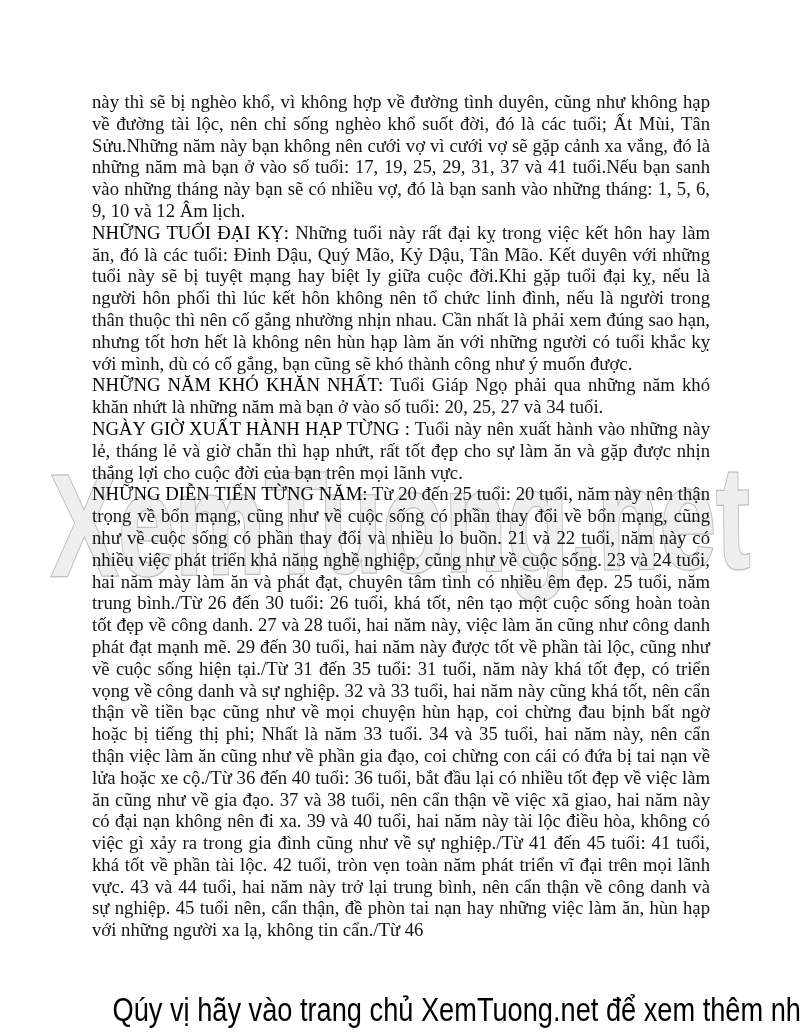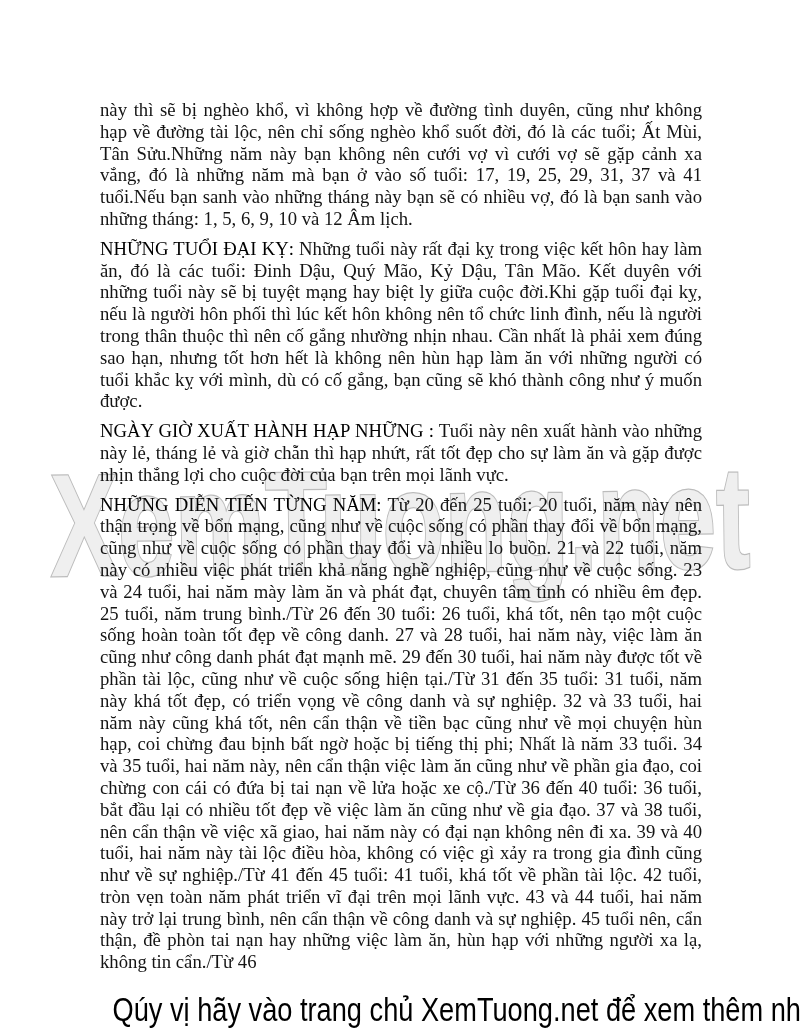--- a/index.html
+++ b/index.html
@@ -36,21 +36,21 @@
     top: 91px;
     width: 618px;
     z-index: 2;
     font-family: "Liberation Serif", serif;
     font-size: 18.7px;
     line-height: 21.8px;
     color: #141414;
     text-align: justify;
   }
   .content p {
-    margin: 8px;
+    margin: 0;
     padding: 0;
   }
   .content b {
     font-weight: normal;
     color: #000000;
   }
   .footer {
     position: absolute;
     left: 0;
     top: 989px;
@@ -74,21 +74,22 @@
 
 <div class="page">
 
   <svg class="watermark-svg" width="800" height="1035" viewBox="0 0 800 1035" aria-hidden="true">
     <text x="50" y="572" textLength="700" lengthAdjust="spacingAndGlyphs" transform="rotate(-0.7 400 520)">XemTuong.net</text>
   </svg>
 
   <main class="content">
     <p><b></b><span>này thì sẽ bị nghèo khổ, vì không hợp về đường tình duyên, cũng như không hạp về đường tài lộc, nên chỉ sống nghèo khổ suốt đời, đó là các tuổi; Ất Mùi, Tân Sửu.Những năm này bạn không nên cưới vợ vì cưới vợ sẽ gặp cảnh xa vắng, đó là những năm mà bạn ở vào số tuổi: 17, 19, 25, 29, 31, 37 và 41 tuổi.Nếu bạn sanh vào những tháng này bạn sẽ có nhiều vợ, đó là bạn sanh vào những tháng: 1, 5, 6, 9, 10 và 12 Âm lịch.</span></p>
     <p><b>NHỮNG TUỔI ĐẠI KỴ:</b><span> Những tuổi này rất đại kỵ trong việc kết hôn hay làm ăn, đó là các tuổi: Đinh Dậu, Quý Mão, Kỷ Dậu, Tân Mão. Kết duyên với những tuổi này sẽ bị tuyệt mạng hay biệt ly giữa cuộc đời.Khi gặp tuổi đại kỵ, nếu là người hôn phối thì lúc kết hôn không nên tổ chức linh đình, nếu là người trong thân thuộc thì nên cố gắng nhường nhịn nhau. Cần nhất là phải xem đúng sao hạn, nhưng tốt hơn hết là không nên hùn hạp làm ăn với những người có tuổi khắc kỵ với mình, dù có cố gắng, bạn cũng sẽ khó thành công như ý muốn được.</span></p>
-    <p><b>NGÀY GIỜ XUẤT HÀNH HẠP NHỮNG :</b><span> Tuổi này nên xuất hành vào những này lẻ, tháng lẻ và giờ chẵn thì hạp nhứt, rất tốt đẹp cho sự làm ăn và gặp được nhịn thắng lợi cho cuộc đời của bạn trên mọi lãnh vực.</span></p>
+    <p><b>NHỮNG NĂM KHÓ KHĂN NHẤT:</b><span> Tuổi Giáp Ngọ phải qua những năm khó khăn nhứt là những năm mà bạn ở vào số tuổi: 20, 25, 27 và 34 tuổi.</span></p>
+    <p><b>NGÀY GIỜ XUẤT HÀNH HẠP TỪNG :</b><span> Tuổi này nên xuất hành vào những này lẻ, tháng lẻ và giờ chẵn thì hạp nhứt, rất tốt đẹp cho sự làm ăn và gặp được nhịn thắng lợi cho cuộc đời của bạn trên mọi lãnh vực.</span></p>
     <p><b>NHỮNG DIỄN TIẾN TỪNG NĂM:</b><span> Từ 20 đến 25 tuổi: 20 tuổi, năm này nên thận trọng về bổn mạng, cũng như về cuộc sống có phần thay đổi về bổn mạng, cũng như về cuộc sống có phần thay đổi và nhiều lo buồn. 21 và 22 tuổi, năm này có nhiều việc phát triển khả năng nghề nghiệp, cũng như về cuộc sống. 23 và 24 tuổi, hai năm mày làm ăn và phát đạt, chuyên tâm tình có nhiều êm đẹp. 25 tuổi, năm trung bình./Từ 26 đến 30 tuổi: 26 tuổi, khá tốt, nên tạo một cuộc sống hoàn toàn tốt đẹp về công danh. 27 và 28 tuổi, hai năm này, việc làm ăn cũng như công danh phát đạt mạnh mẽ. 29 đến 30 tuổi, hai năm này được tốt về phần tài lộc, cũng như về cuộc sống hiện tại./Từ 31 đến 35 tuổi: 31 tuổi, năm này khá tốt đẹp, có triển vọng về công danh và sự nghiệp. 32 và 33 tuổi, hai năm này cũng khá tốt, nên cẩn thận về tiền bạc cũng như về mọi chuyện hùn hạp, coi chừng đau bịnh bất ngờ hoặc bị tiếng thị phi; Nhất là năm 33 tuổi. 34 và 35 tuổi, hai năm này, nên cẩn thận việc làm ăn cũng như về phần gia đạo, coi chừng con cái có đứa bị tai nạn về lửa hoặc xe cộ./Từ 36 đến 40 tuổi: 36 tuổi, bắt đầu lại có nhiều tốt đẹp về việc làm ăn cũng như về gia đạo. 37 và 38 tuổi, nên cẩn thận về việc xã giao, hai năm này có đại nạn không nên đi xa. 39 và 40 tuổi, hai năm này tài lộc điều hòa, không có việc gì xảy ra trong gia đình cũng như về sự nghiệp./Từ 41 đến 45 tuổi: 41 tuổi, khá tốt về phần tài lộc. 42 tuổi, tròn vẹn toàn năm phát triển vĩ đại trên mọi lãnh vực. 43 và 44 tuổi, hai năm này trở lại trung bình, nên cẩn thận về công danh và sự nghiệp. 45 tuổi nên, cẩn thận, đề phòn tai nạn hay những việc làm ăn, hùn hạp với những người xa lạ, không tin cẩn./Từ 46</span></p>
   </main>
 
   <footer class="footer">
     <span class="footer-inner"><span>Qúy vị hãy vào trang chủ </span><span>XemTuong.net</span><span> để xem thêm nhiều mục hay khác</span></span>
   </footer>
 
 </div>
 
 </body></html>

